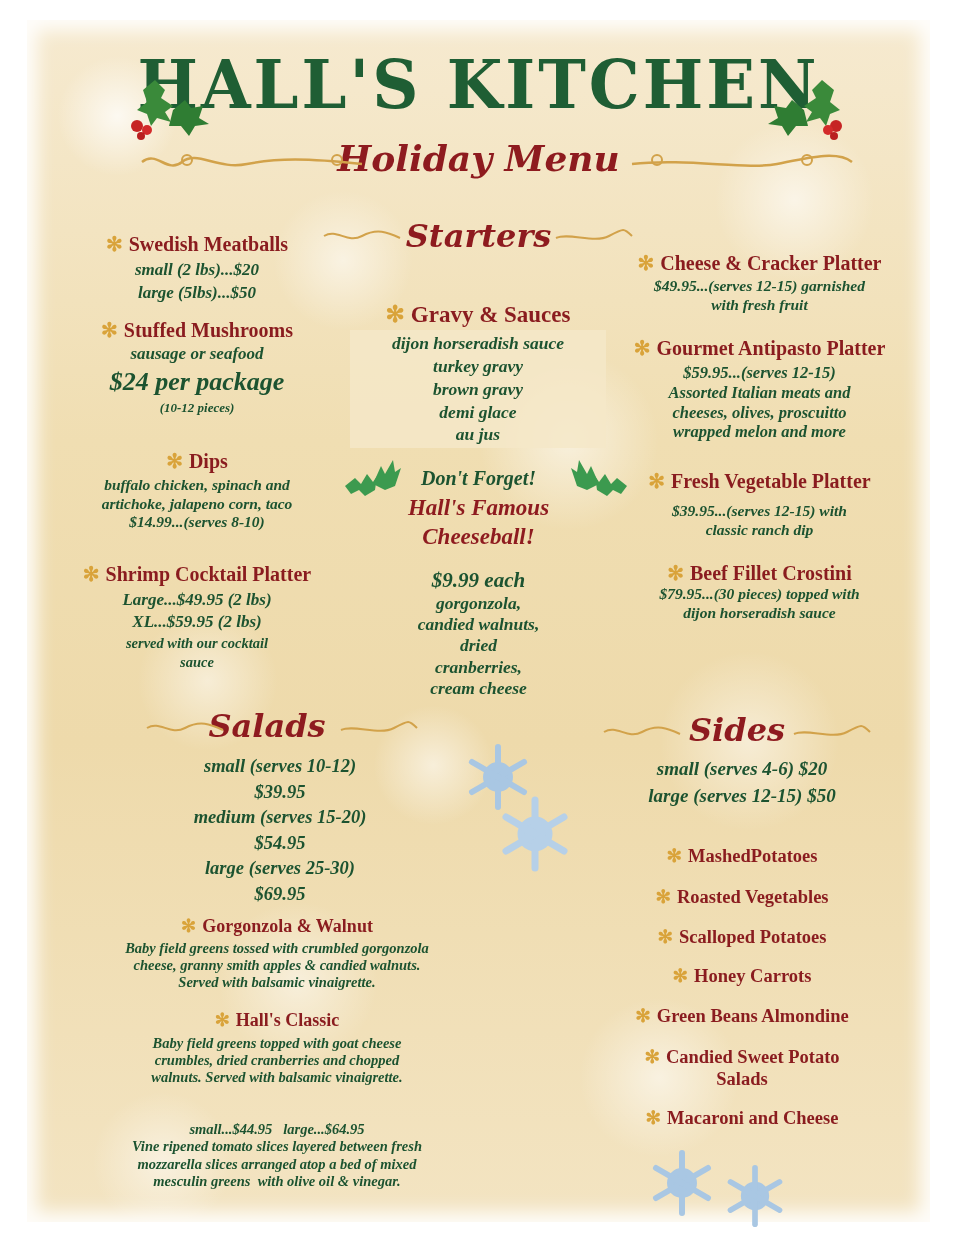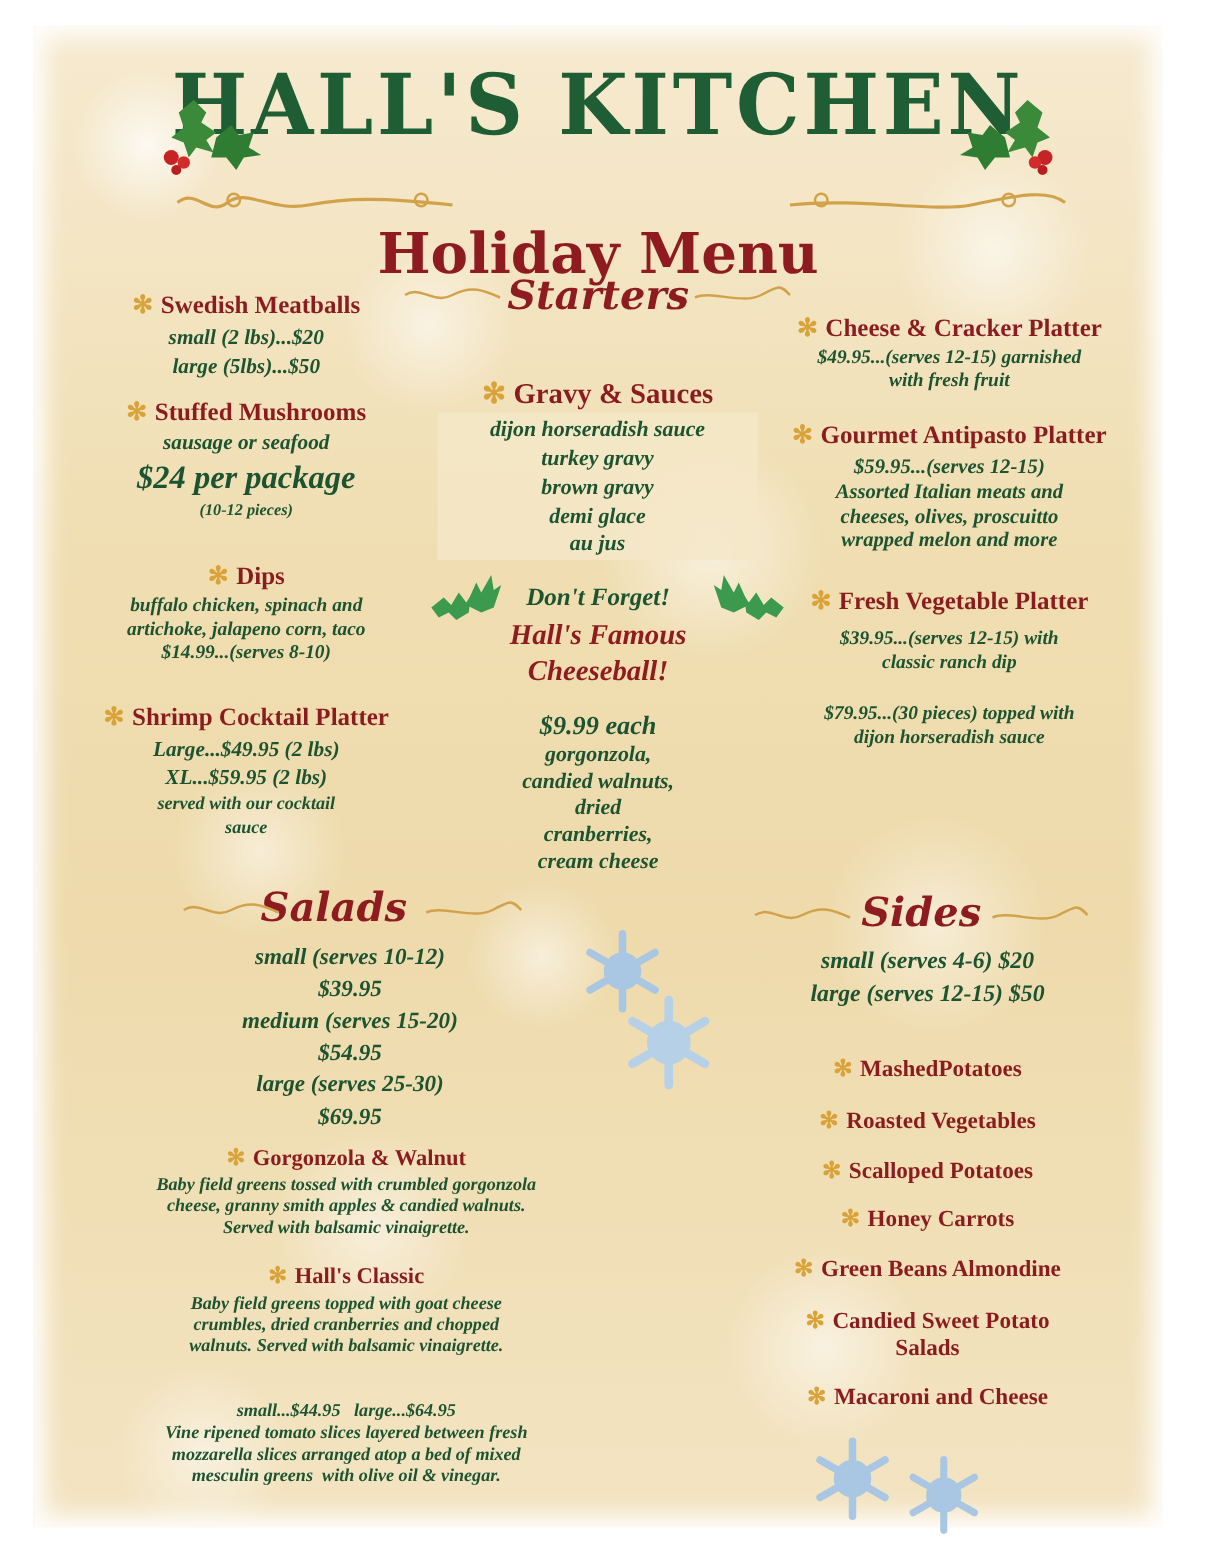--- a/index.html
+++ b/index.html
@@ -17,22 +17,22 @@
       radial-gradient(circle at 30% 80%, rgba(255,255,255,0.5) 0, rgba(255,255,255,0) 80px),
       radial-gradient(circle at 70% 88%, rgba(255,255,255,0.55) 0, rgba(255,255,255,0) 80px),
       radial-gradient(circle at 15% 95%, rgba(255,255,255,0.5) 0, rgba(255,255,255,0) 70px),
       linear-gradient(180deg, #f6ead0 0%, #f0deb2 35%, #eedaab 60%, #f3e4c2 100%);
     box-shadow: 0 0 18px 10px rgba(255,255,255,0.9) inset;
   }
   .abs { position:absolute; }
   .center { text-align:center; }
   .title { font-family:"DejaVu Serif", serif; font-weight:bold; color:#1f5e34;
     font-size:64px; letter-spacing:3px; line-height:1; transform:scaleY(1.05); }
-  .subtitle { font-family:"DejaVu Serif", serif; font-weight:bold;
-    color:#8e1b1f; font-size:45px; line-height:1;margin-top:40px; }
+  .subtitle { font-family:"DejaVu Serif", serif; font-style:italic; font-weight:bold;
+    color:#8e1b1f; font-size:36px; line-height:1; }
   .section-title { font-family:"DejaVu Serif", serif; font-weight:bold; font-style:italic;
     color:#8e1b1f; font-size:32px; line-height:1; }
   .item-title { font-family:"Liberation Serif", serif; font-weight:bold; color:#8a1c1f;
     font-size:20px; line-height:1.15; white-space:nowrap; }
   .item-title .star { color:#d9a33a; margin-right:6px; }
   .green { font-family:"Liberation Serif", serif; font-style:italic; font-weight:bold;
     color:#1c5330; line-height:1.2; }
   .red { font-family:"Liberation Serif", serif; font-style:italic; font-weight:bold; color:#8e1b1f; }
   .gravy-box { background:rgba(245,232,200,0.85); }
 </style>
@@ -154,20 +154,21 @@
     <div class="green" style="font-size:16.5px">wrapped melon and more</div>
   </div>
 
   <div class="abs center" style="left:590px;top:450px;width:285px;">
     <div class="item-title"><span class="star">✻</span><span>Fresh Vegetable Platter</span></div>
     <div class="green" style="font-size:15.5px;margin-top:9px">$39.95...(serves 12-15) with</div>
     <div class="green" style="font-size:15.5px">classic ranch dip</div>
   </div>
 
   <div class="abs center" style="left:590px;top:542px;width:285px;">
+    <div class="item-title"><span class="star">✻</span><span>Beef Fillet Crostini</span></div>
     <div class="green" style="font-size:15.5px;margin-top:0">$79.95...(30 pieces) topped with</div>
     <div class="green" style="font-size:15.5px">dijon horseradish sauce</div>
   </div>
 
   <div class="abs center section-title" style="left:155px;top:690px;width:170px;">Salads</div>
   <svg class="abs" style="left:118px;top:700px" width="80" height="16">
       <path d="M2 8 C15 0,25 16,40 8 S65 4,78 10" stroke="#d2a24a" stroke-width="2" fill="none"></path>
     </svg>
   <svg class="abs" style="left:312px;top:700px" width="80" height="16">
       <path d="M2 10 C15 4,40 16,55 8 S70 0,78 8" stroke="#d2a24a" stroke-width="2" fill="none"></path>

